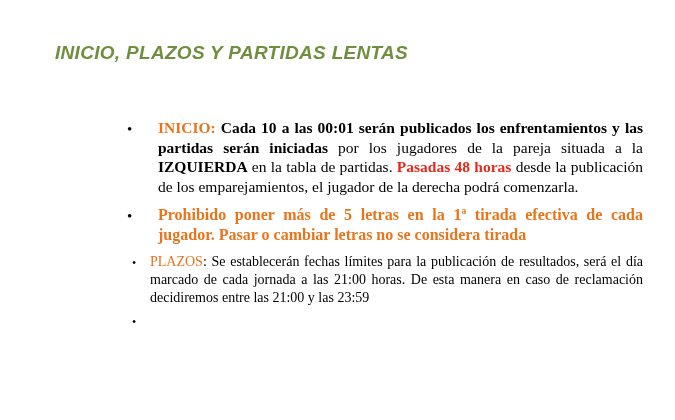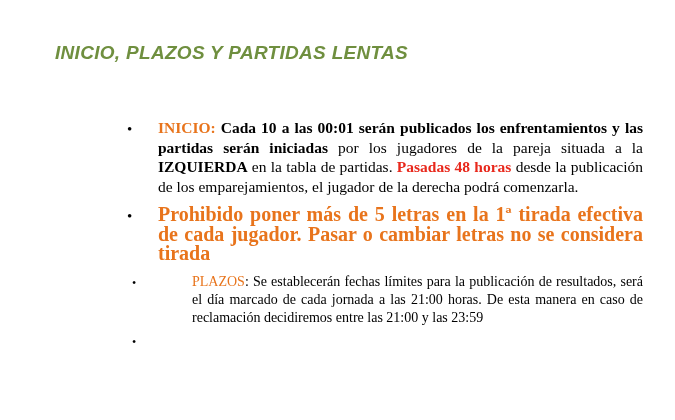--- a/index.html
+++ b/index.html
@@ -57,21 +57,21 @@
   .para {
     font-size: 15.5px;
     line-height: 19.5px;
     text-align: justify;
     color: #000000;
     margin-left: 8px;
   }
   .para.orange-b {
     color: #E8741C;
     font-weight: bold;
-    font-size: 20px;
+    font-size: 16px;
     line-height: 19.5px;
   }
   .t-orange-b { color: #E8741C; font-weight: bold; }
   .t-bold { font-weight: bold; }
   .t-red-b { color: #E8281C; font-weight: bold; }
   ul.lvl2 {
     list-style: none;
     margin: 6px 0 0 0;
     padding: 0;
   }
@@ -86,21 +86,20 @@
     top: 2px;
     font-size: 12px;
     line-height: 17px;
     color: #000000;
   }
   .para2 {
     font-size: 14px;
     line-height: 18px;
     text-align: justify;
     color: #000000;
-    margin-left: 42px;
   }
   .t-orange { color: #E8741C; }
   .empty-line { height: 14px; }
 </style>
 </head>
 <body>
 
 <div class="slide">
 
   <div class="slide-title">INICIO, PLAZOS Y PARTIDAS LENTAS</div>

